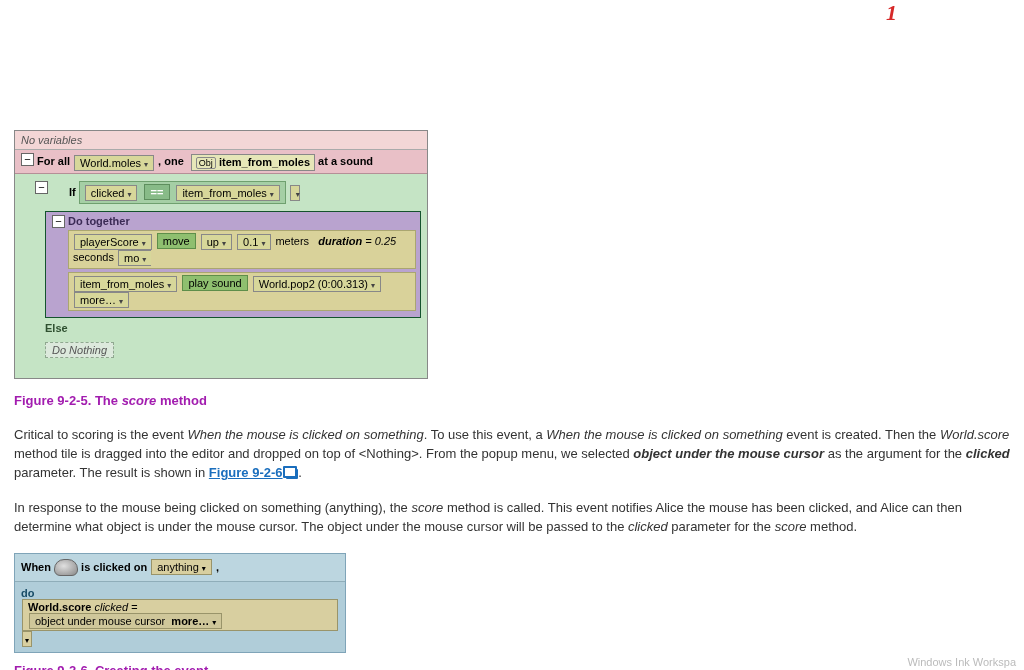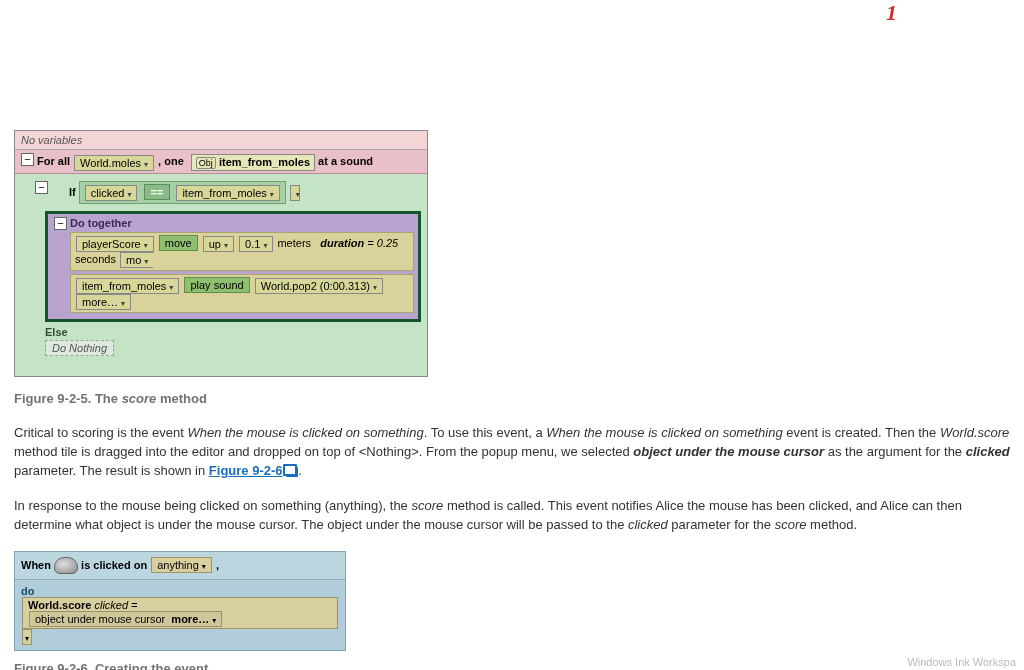--- a/index.html
+++ b/index.html
@@ -116,21 +116,21 @@
   background: #88bb88;
   color: #fff;
   padding: 1px 6px;
   font-weight: bold;
   margin: 0 2px;
   border: 1px solid #5e8e5e;
 }
 .dotog {
   position: relative;
   background: #b9a3cf;
-  border: 3px solid #14532d;
+  border: 1px solid #14532d;
   margin: 4px 0 4px 24px;
   padding: 3px 4px 6px 22px;
 }
 .dotog-title {
   font-weight: bold;
   color: #3b2a55;
 }
 .actrow {
   background: #d9d29a;
   border: 1px solid #aaa670;
@@ -142,38 +142,38 @@
   background: #8fbf6f;
   border: 1px solid #5e8e4a;
   padding: 1px 5px;
   margin: 0 1px;
 }
 .dur {
   font-style: italic;
   text-align: center;
 }
 .else {
-  margin: 4px 0 0 24px;
+  margin: 4px 0 6px 24px;
   color: #2f5030;
   font-weight: bold;
   font-size: 11px;
 }
 .donothing {
   margin: 2px 0 0 24px;
   font-style: italic;
   color: #555;
   background: #dce9dc;
   border: 1px dashed #8fa88f;
   padding: 1px 6px;
   display: inline-block;
 }
 
 .caption {
   font-size: 13px;
-  color: #737373;
+  color: #a21caf;
   margin: 6px 0 18px 0;
   font-weight: bold;
 }
 .caption .plain { font-weight: normal; }
 .ital { font-style: italic; }
 .biold { font-style: italic; font-weight: bold; }
 
 p.body {
   font-size: 13px;
   color: #333;

